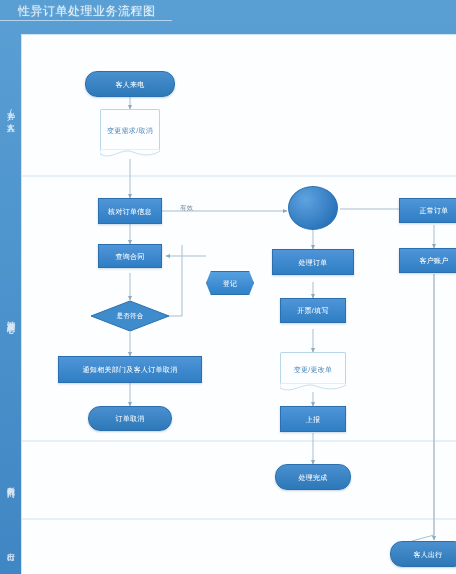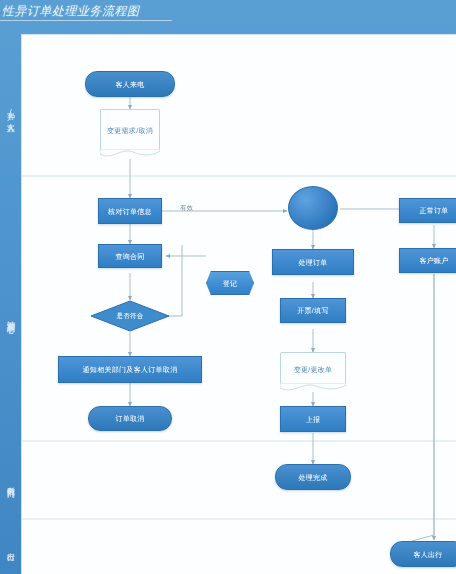--- a/index.html
+++ b/index.html
@@ -21,25 +21,24 @@
     position: absolute;
     left: 0; top: 0;
     width: 456px; height: 22px;
     display: flex;
     align-items: center;
   }
   #title-text {
     font-size: 12px;
     color: #e8f3fb;
     letter-spacing: 0.5px;
-    padding-left: 2px;
+    padding-left: 18px;
     white-space: nowrap;
     text-shadow: 0 0 2px rgba(255,255,255,.35);
     filter: blur(0.35px);
-    font-style: italic;
   }
   #title-underline {
     position: absolute;
     left: 0; top: 20px;
     width: 172px; height: 1px;
     background: rgba(255,255,255,.55);
   }
 
   
   #lane-labels {

